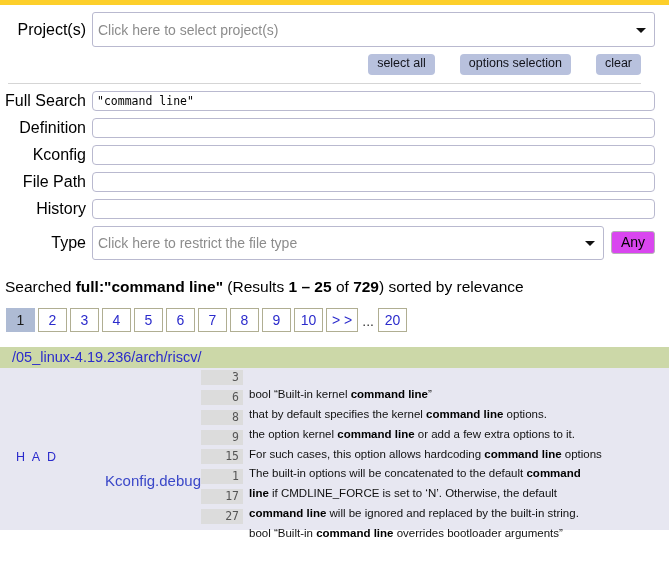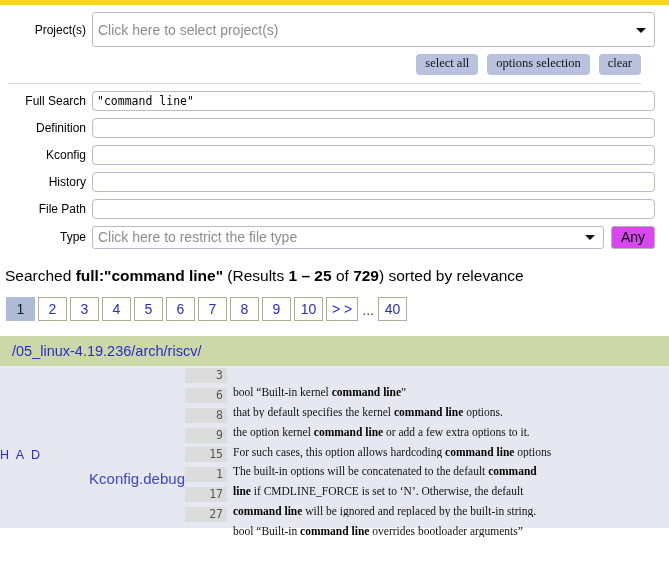--- a/index.html
+++ b/index.html
@@ -31,21 +31,21 @@
   }
   .row {
     display: flex;
     align-items: center;
     margin-top: 7px;
   }
   .lbl {
     width: 86px;
     text-align: right;
     padding-right: 6px;
-    font-size: 12px;
+    font-size: 16px;
     color: #000;
     flex: 0 0 auto;
     white-space: nowrap;
   }
   .fieldwrap {
     flex: 1 1 auto;
     display: flex;
     align-items: center;
   }
 
@@ -85,24 +85,25 @@
     gap: 9px;
     margin-top: 7px;
     padding-right: 14px;
   }
   .sbtn {
     background: #b8c1dd;
     border: none;
     border-radius: 4px;
     color: #12131a;
     font-size: 12.5px;
-    font-family: Liberation Serif, serif;
+    font-family: Liberation Sans, sans-serif;
     padding: 3px 9px 4px 9px;
     line-height: 1.1;
     cursor: pointer;
+    margin-left: 16px;
   }
 
   .divider {
     border-top: 1px solid #d5d5d5;
     margin: 8px 14px 0 8px;
   }
 
   
   .tinput {
     flex: 1 1 auto;
@@ -114,21 +115,21 @@
     font-size: 11.5px;
     color: #000;
     padding: 0 4px;
     box-sizing: border-box;
     outline: none;
   }
   .tinput::placeholder { color: #8c8c8c; }
 
   .type-select {
     flex: 1 1 auto;
-    height: 23px;
+    height: 34px;
     border: 1px solid #b9b9cf;
     border-radius: 3px;
     background: #fff;
     display: flex;
     align-items: center;
     position: relative;
     box-sizing: border-box;
   }
   .type-select .ph {
     padding-left: 5px;
@@ -207,21 +208,21 @@
     align-items: flex-end;
     color: #333;
     font-size: 14px;
     padding: 0 1px 3px 1px;
   }
 
   
   .dirbar {
     margin-top: 15px;
     background: #ccd8a8;
-    height: 30px;
+    height: 21px;
     display: flex;
     align-items: center;
   }
   .dirbar a {
     color: #2b2bcc;
     font-size: 14.5px;
     padding-left: 12px;
     text-decoration: none;
     cursor: pointer;
   }
@@ -234,21 +235,21 @@
   }
   .resrow {
     display: flex;
     align-items: center;
     height: 19.8px;
   }
   .c-had {
     width: 60px;
     flex: 0 0 auto;
     text-align: left;
-    padding-left: 0;
+    padding-left: 16px;
     color: #2b2bcc;
     font-size: 12.5px;
     letter-spacing: 2px;
     font-family: "Liberation Sans", sans-serif;
   }
   .c-file {
     width: 125px;
     flex: 0 0 auto;
     text-align: right;
     color: #3a47c8;
@@ -266,21 +267,21 @@
     font-size: 11.5px;
     font-family: "DejaVu Sans Mono", monospace;
     padding-right: 4px;
     margin-right: 6px;
     box-sizing: border-box;
     height: 15px;
     line-height: 15px;
   }
   .c-txt {
     flex: 1 1 auto;
-    font-family: Liberation Serif, serif;
+    font-family: Liberation Sans, sans-serif;
     font-size: 11.5px;
     color: #111;
     white-space: nowrap;
     overflow: hidden;
     margin-top: 33px;
   }
   .c-txt b {
     font-weight: bold;
     color: #000;
   }
@@ -326,28 +327,28 @@
   </div>
 
   <div class="row">
     <div class="lbl">Kconfig</div>
     <div class="fieldwrap">
       <input class="tinput" type="text" value="" style="">
     </div>
   </div>
 
   <div class="row">
+    <div class="lbl">File Path</div>
+    <div class="fieldwrap">
+      <input class="tinput" type="text" value="" style="">
+    </div>
+  </div>
+
+  <div class="row">
     <div class="lbl">History</div>
-    <div class="fieldwrap">
-      <input class="tinput" type="text" value="" style="">
-    </div>
-  </div>
-
-  <div class="row">
-    <div class="lbl">File Path</div>
     <div class="fieldwrap">
       <input class="tinput" type="text" value="" style="">
     </div>
   </div>
 
   <div class="row">
     <div class="lbl">Type</div>
     <div class="fieldwrap">
       <div class="type-select">
         <span class="ph">Click here to restrict the file type</span>
@@ -369,21 +370,21 @@
   <div class="pbox">3</div>
   <div class="pbox">4</div>
   <div class="pbox">5</div>
   <div class="pbox">6</div>
   <div class="pbox">7</div>
   <div class="pbox">8</div>
   <div class="pbox">9</div>
   <div class="pbox">10</div>
   <div class="pbox">&gt; &gt;</div>
   <div class="pellip">...</div>
-  <div class="pbox">40</div>
+  <div class="pbox">20</div>
 </div>
 
 <div class="dirbar">
   <a>/05_linux-4.19.236/arch/riscv/</a>
 </div>
 
 <div class="resbody">
 
   <div class="resrow">
     <div class="c-had blank"></div>

